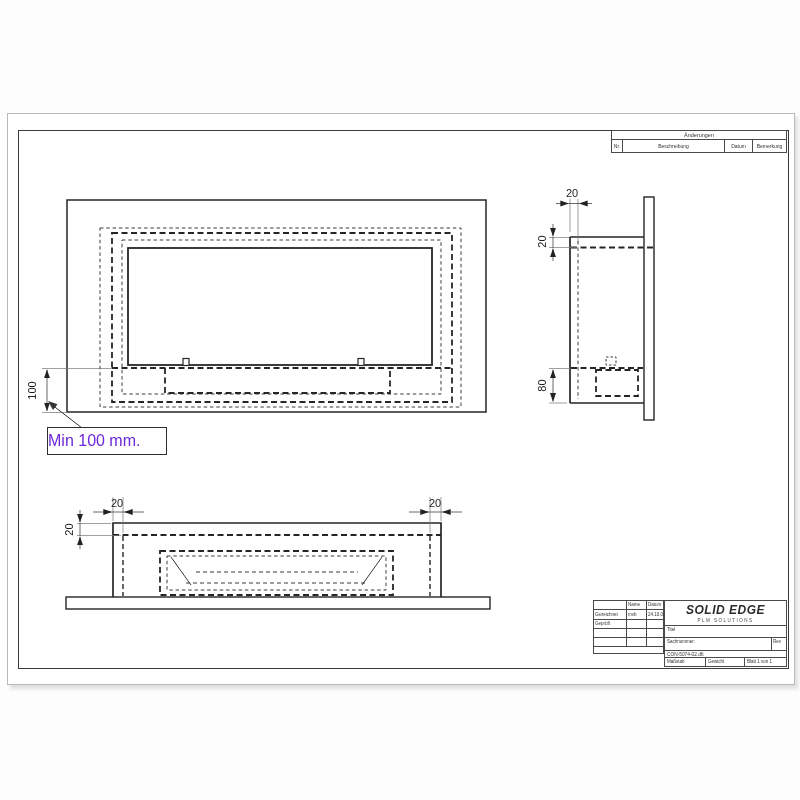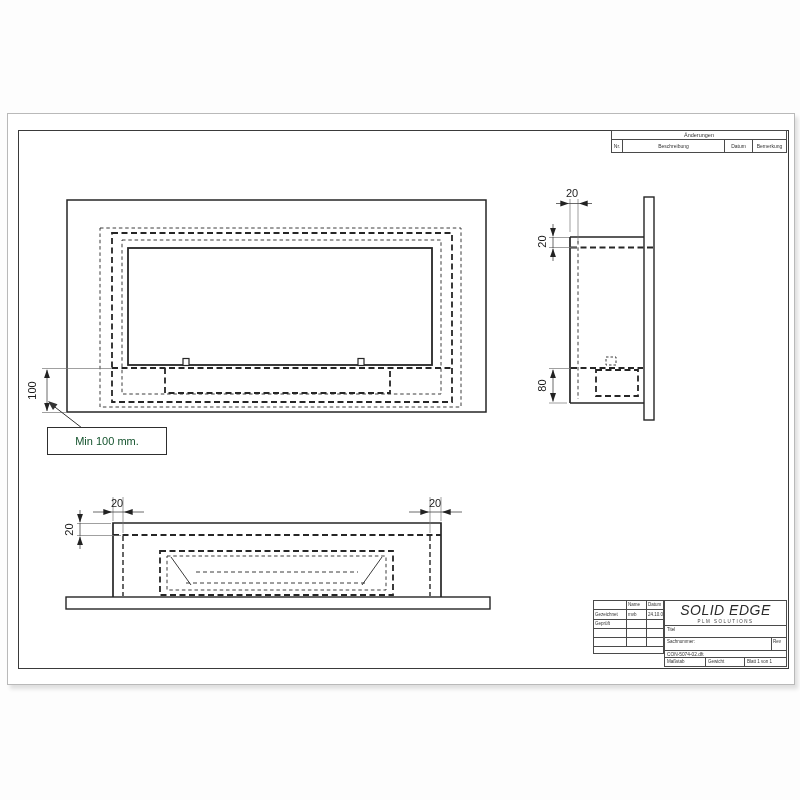--- a/index.html
+++ b/index.html
@@ -25,21 +25,21 @@
   .tb-left .tr{display:flex;border-bottom:1px solid #4a4a4a;}
   .tb-left .tr:last-child{border-bottom:none;}
   .tb-left .td{border-right:1px solid #4a4a4a;overflow:hidden;white-space:nowrap;padding-left:1px;}
   .tb-left .td:last-child{border-right:none;}
   .w1{width:31px;} .w2{width:18px;} .w3{flex:1;}
   .h8{height:8px;line-height:8px;} .h9{height:9px;line-height:9px;} .h6{height:6px;}
   .tb-right{position:absolute;left:656px;top:486px;width:123px;height:67px;background:#fff;
             border:1px solid #4a4a4a;box-sizing:border-box;color:#333;}
   .logo-cell{height:25px;border-bottom:1px solid #4a4a4a;display:flex;flex-direction:column;
              align-items:center;justify-content:center;box-sizing:border-box;}
-  .logo-main{font-style:italic;font-weight:normal;font-size:14px;letter-spacing:0.5px;color:#2b2b2b;}
+  .logo-main{font-style:italic;font-weight:bold;font-size:12px;letter-spacing:0.5px;color:#2b2b2b;}
   .logo-sub{font-size:4.5px;letter-spacing:1.5px;color:#444;margin-top:0.5px;}
   .title-cell{height:12px;border-bottom:1px solid #4a4a4a;font-size:4.5px;padding:1px 0 0 2px;
               box-sizing:border-box;}
   .num-row{display:flex;height:13px;border-bottom:1px solid #4a4a4a;box-sizing:border-box;}
   .num-cell{flex:1;font-size:4.5px;padding:1px 0 0 2px;box-sizing:border-box;}
   .rev-cell{width:15px;border-left:1px solid #4a4a4a;font-size:4.5px;padding:1px 0 0 1px;
             box-sizing:border-box;}
   .file-row{height:7px;line-height:7px;border-bottom:1px solid #4a4a4a;font-size:4.8px;
             padding-left:2px;box-sizing:border-box;overflow:hidden;}
   .bot-row{display:flex;height:8px;}
@@ -47,22 +47,22 @@
                box-sizing:border-box;overflow:hidden;white-space:nowrap;}
   .bot-row .bc:last-child{border-right:none;}
   .b1{width:41px;} .b2{width:39px;} .b3{flex:1;}
   
   #cad{position:absolute;left:0;top:0;}
   
   .dim{position:absolute;font-size:11px;color:#1c1c1c;line-height:11px;white-space:nowrap;}
   .rot{transform:rotate(-90deg);transform-origin:center center;}
   
   .callout{position:absolute;left:47px;top:427px;width:118px;height:26px;border:1.4px solid #2e2e2e;
-           background:#fff;display:flex;align-items:center;justify-content:center;
-           font-size:11px;color:#14532d;}
+           background:#fff;display:flex;align-items:center;
+           font-size:16px;color:#6d28d9;}
 </style>
 </head>
 <body>
 
 <div id="stage">
 
   <div id="sheet">
     <div id="frame"></div>
 
     <div class="revtable">

